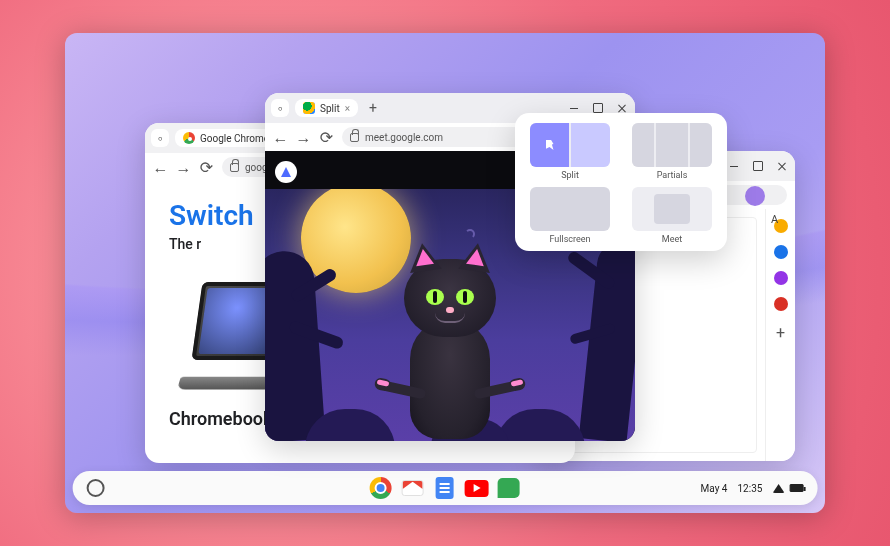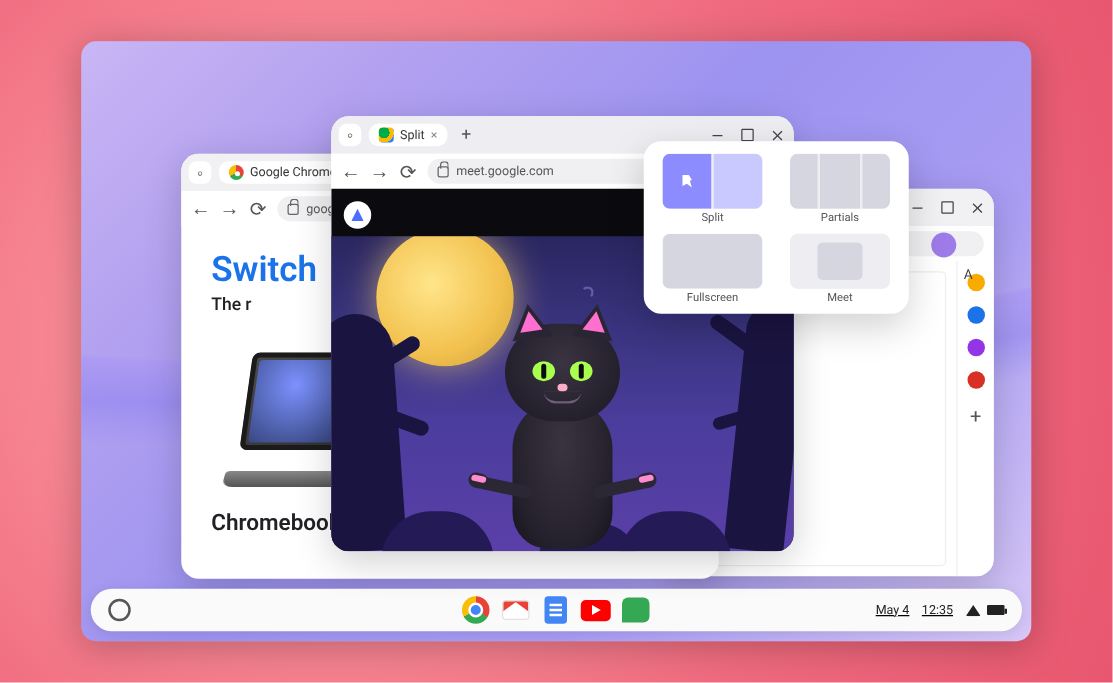--- a/index.html
+++ b/index.html
@@ -17,21 +17,21 @@
   .desk-wave {
     position:absolute; left:-80px; right:-80px; top:160px; height:260px;
     background: radial-gradient(ellipse 120% 80% at 50% -10%, rgba(255,255,255,0) 55%, rgba(170,150,245,.6) 56%, rgba(130,120,240,.4) 70%, transparent 85%);
     transform: rotate(-4deg);
   }
   
   .shelf {
     position: absolute; bottom: 8px; left: 50%; transform: translateX(-50%);
     height: 34px; width: 98%; background: #fafafa; border-radius: 20px;
     box-shadow: 0 2px 10px rgba(0,0,0,.1);
-    display: flex; align-items: center; justify-content: space-between; padding: 0 14px; text-decoration: underline;
+    display: flex; align-items: center; justify-content: space-between; padding: 0 14px;
   }
   .shelf-left, .shelf-right, .shelf-center { display:flex; align-items:center; gap:10px; }
   .shelf-left { width:20px; }
   .launcher { width:18px; height:18px; border:2px solid #555; border-radius:50%; position:relative; }
   .shelf-center { position:absolute; left:50%; transform:translateX(-50%); gap:8px; }
   .shelf-app { width:24px; height:24px; border-radius:50%; display:flex; align-items:center; justify-content:center; font-size:14px; }
   .chrome-icon { position:relative; width:22px; height:22px; border-radius:50%; background: conic-gradient(#ea4335 0 120deg, #34a853 120deg 240deg, #fbbc05 240deg 360deg); }
   .chrome-icon::after { content:""; position:absolute; inset:5px; border-radius:50%; background:#4285f4; border:2px solid #fff; }
   .gmail-icon { width:22px; height:16px; background:#fff; border:1px solid #e0e0e0; border-radius:3px; position:relative; overflow:hidden; }
   .gmail-icon::before { content:""; position:absolute; left:0; top:0; border-left:11px solid #ea4335; border-bottom:8px solid transparent; }

